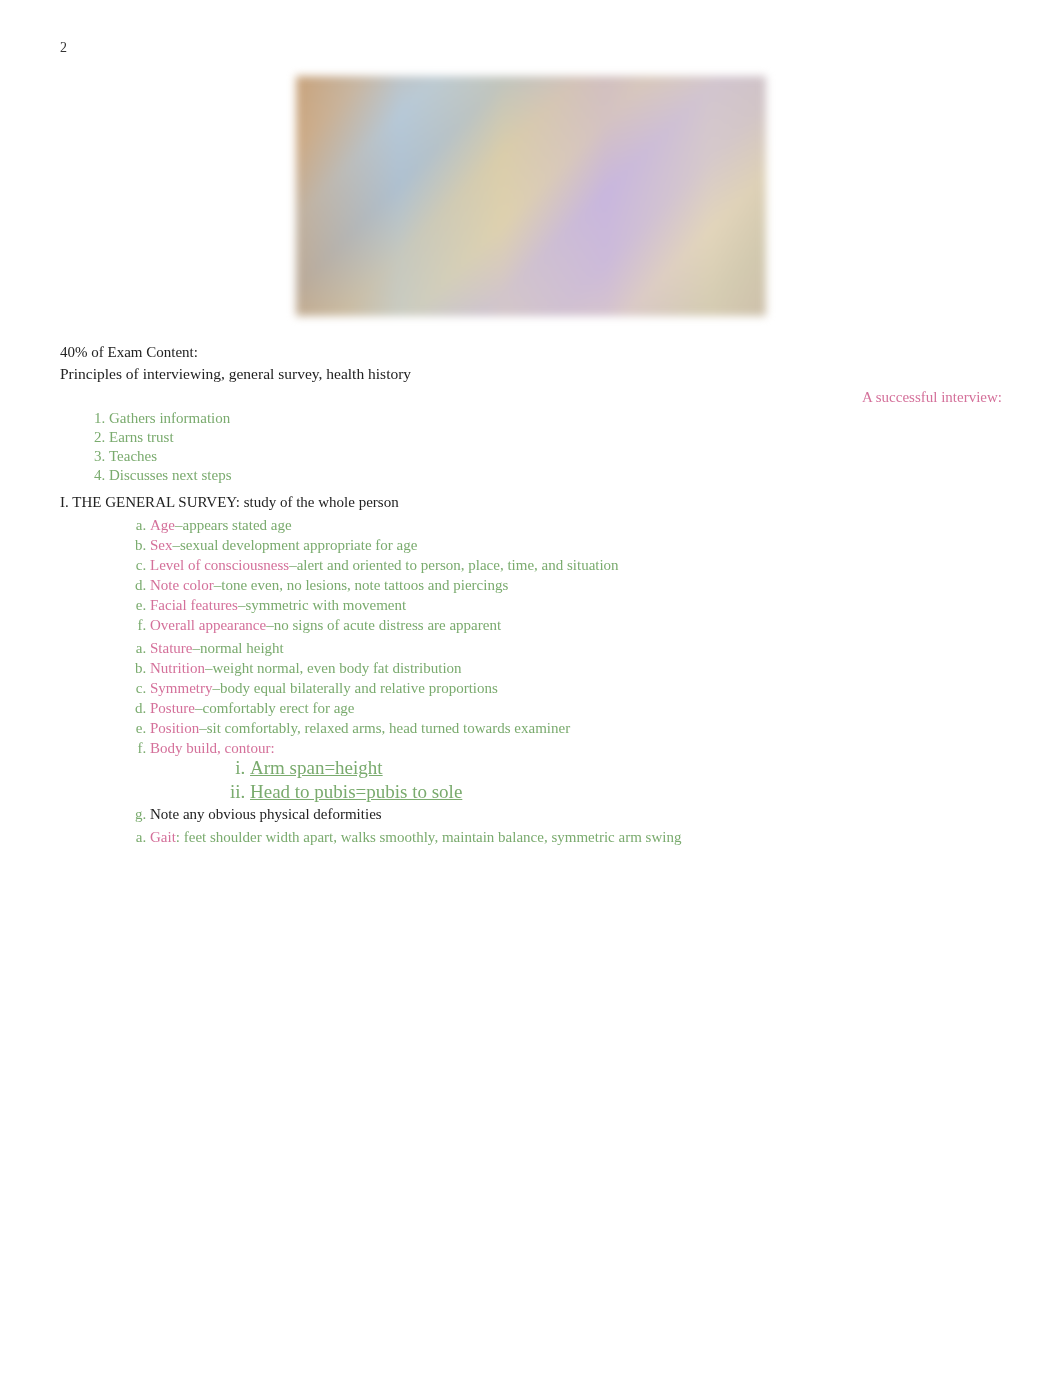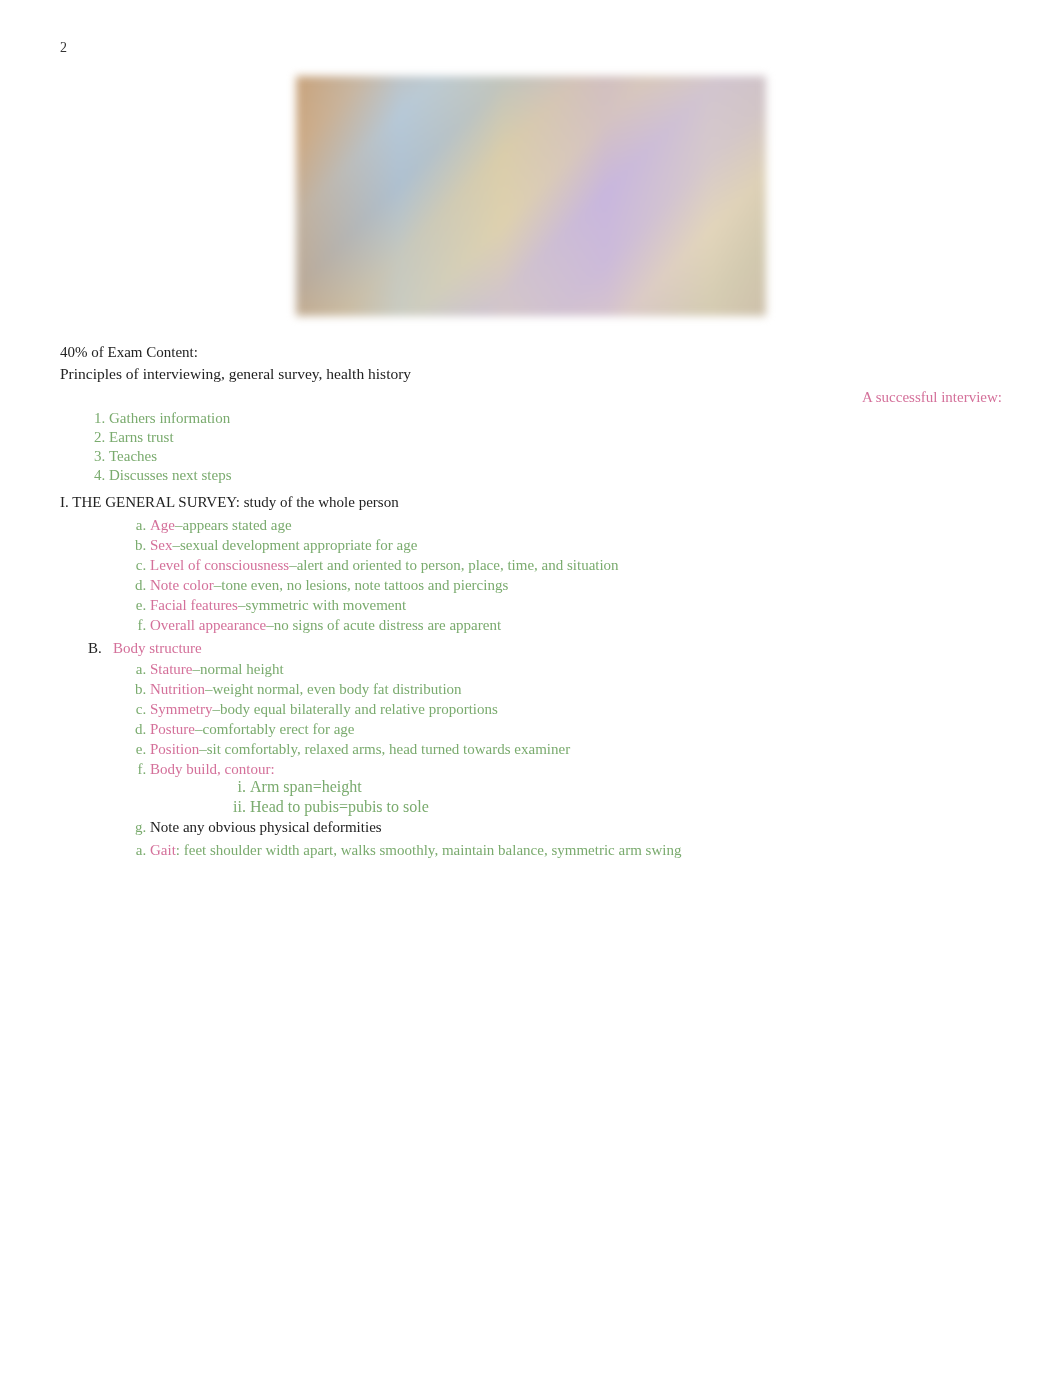--- a/index.html
+++ b/index.html
@@ -105,23 +105,24 @@
     }
     ol.alpha-list li span.text-green {
       color: #7aab6e;
     }
     ol.roman-list {
       list-style-type: lower-roman;
       margin-left: 100px;
       margin-bottom: 2px;
     }
     ol.roman-list li {
-      font-size: 16px;
+      font-size: 19px;
       color: #7aab6e;
       margin-bottom: 2px;
+      text-decoration: underline;
     }
     .item-g-label {
       color: #222;
     }
   </style>
 </head>
 <body>
 
 <div class="page-number">2</div>
 
@@ -161,24 +162,20 @@
     <li>
       <span class="label-pink">Facial features</span><span class="text-green">–symmetric with movement</span>
     </li>
     <li>
       <span class="label-pink">Overall appearance</span><span class="text-green">–no signs of acute distress are apparent</span>
     </li>
   </ol>
 </div>
 
 <div class="section-b">
-  <p class="section-label">
-    <span>B.</span>
-    &nbsp;&nbsp;<span class="section-label-pink">Body structure</span>
-  </p>
   <ol class="alpha-list">
     <li>
       <span class="label-pink">Stature</span><span class="text-green">–normal height</span>
     </li>
     <li>
       <span class="label-pink">Nutrition</span><span class="text-green">–weight normal, even body fat distribution</span>
     </li>
     <li>
       <span class="label-pink">Symmetry</span><span class="text-green">–body equal bilaterally and relative proportions</span>
     </li>

